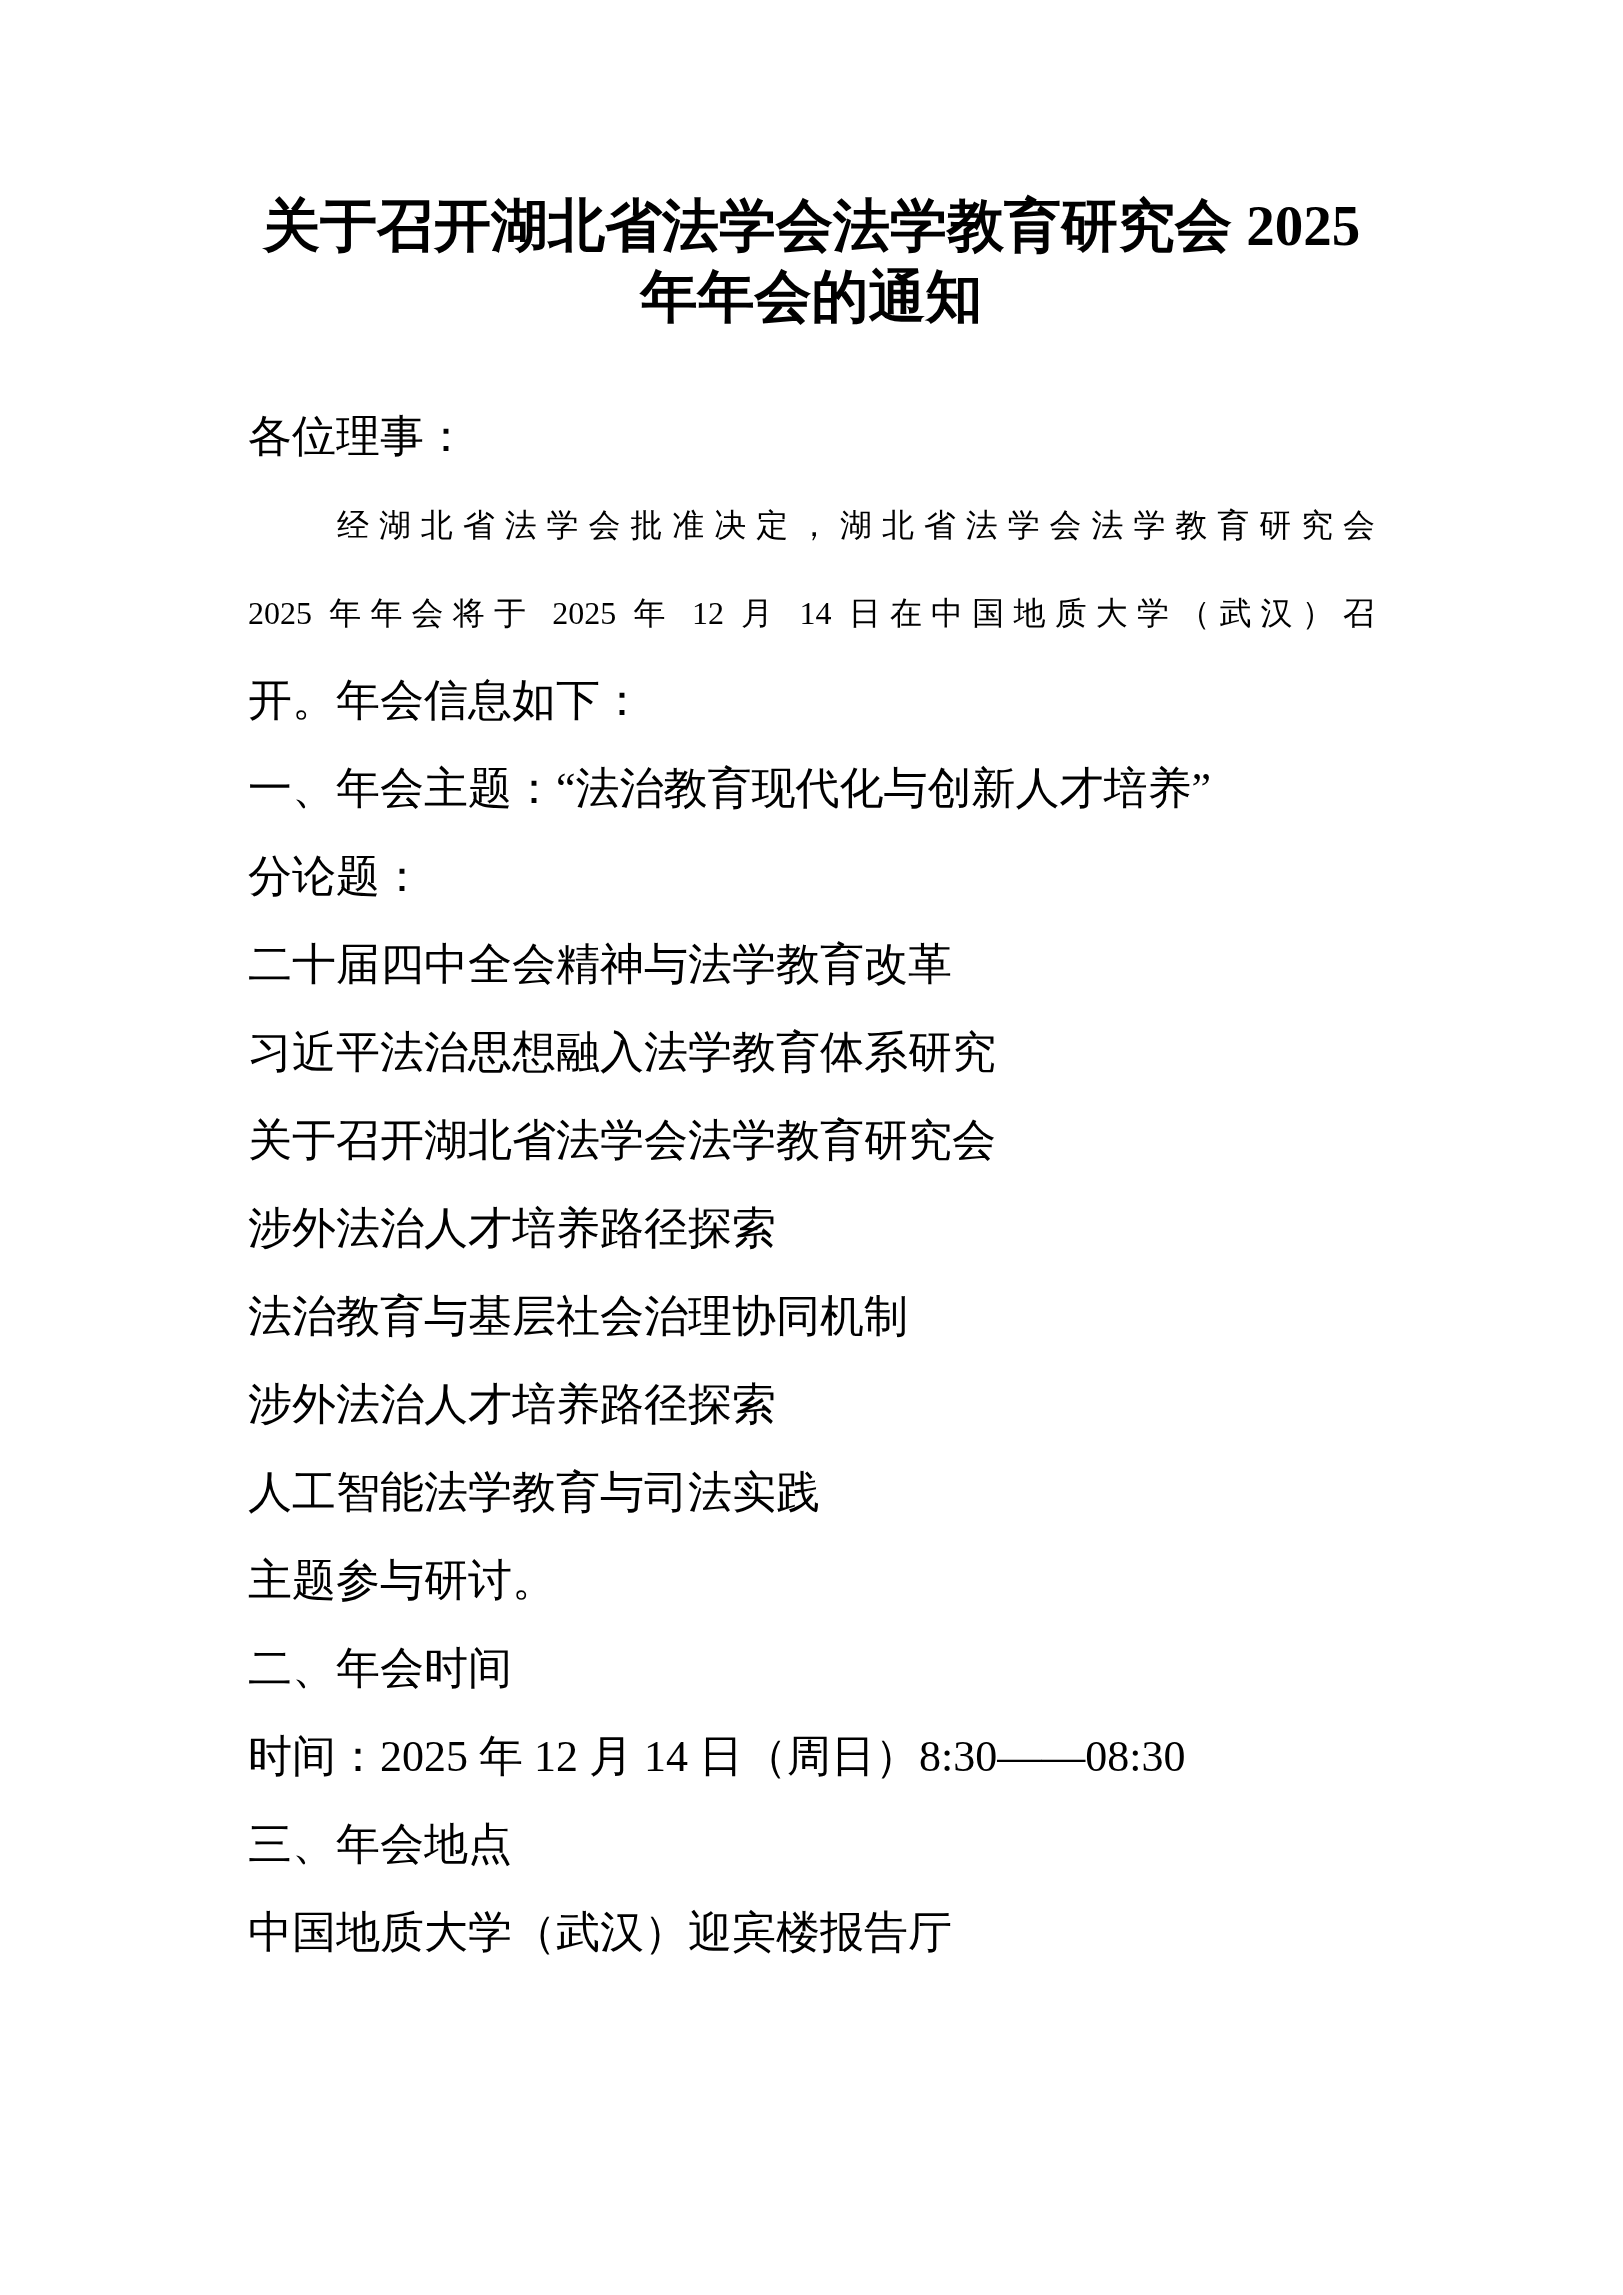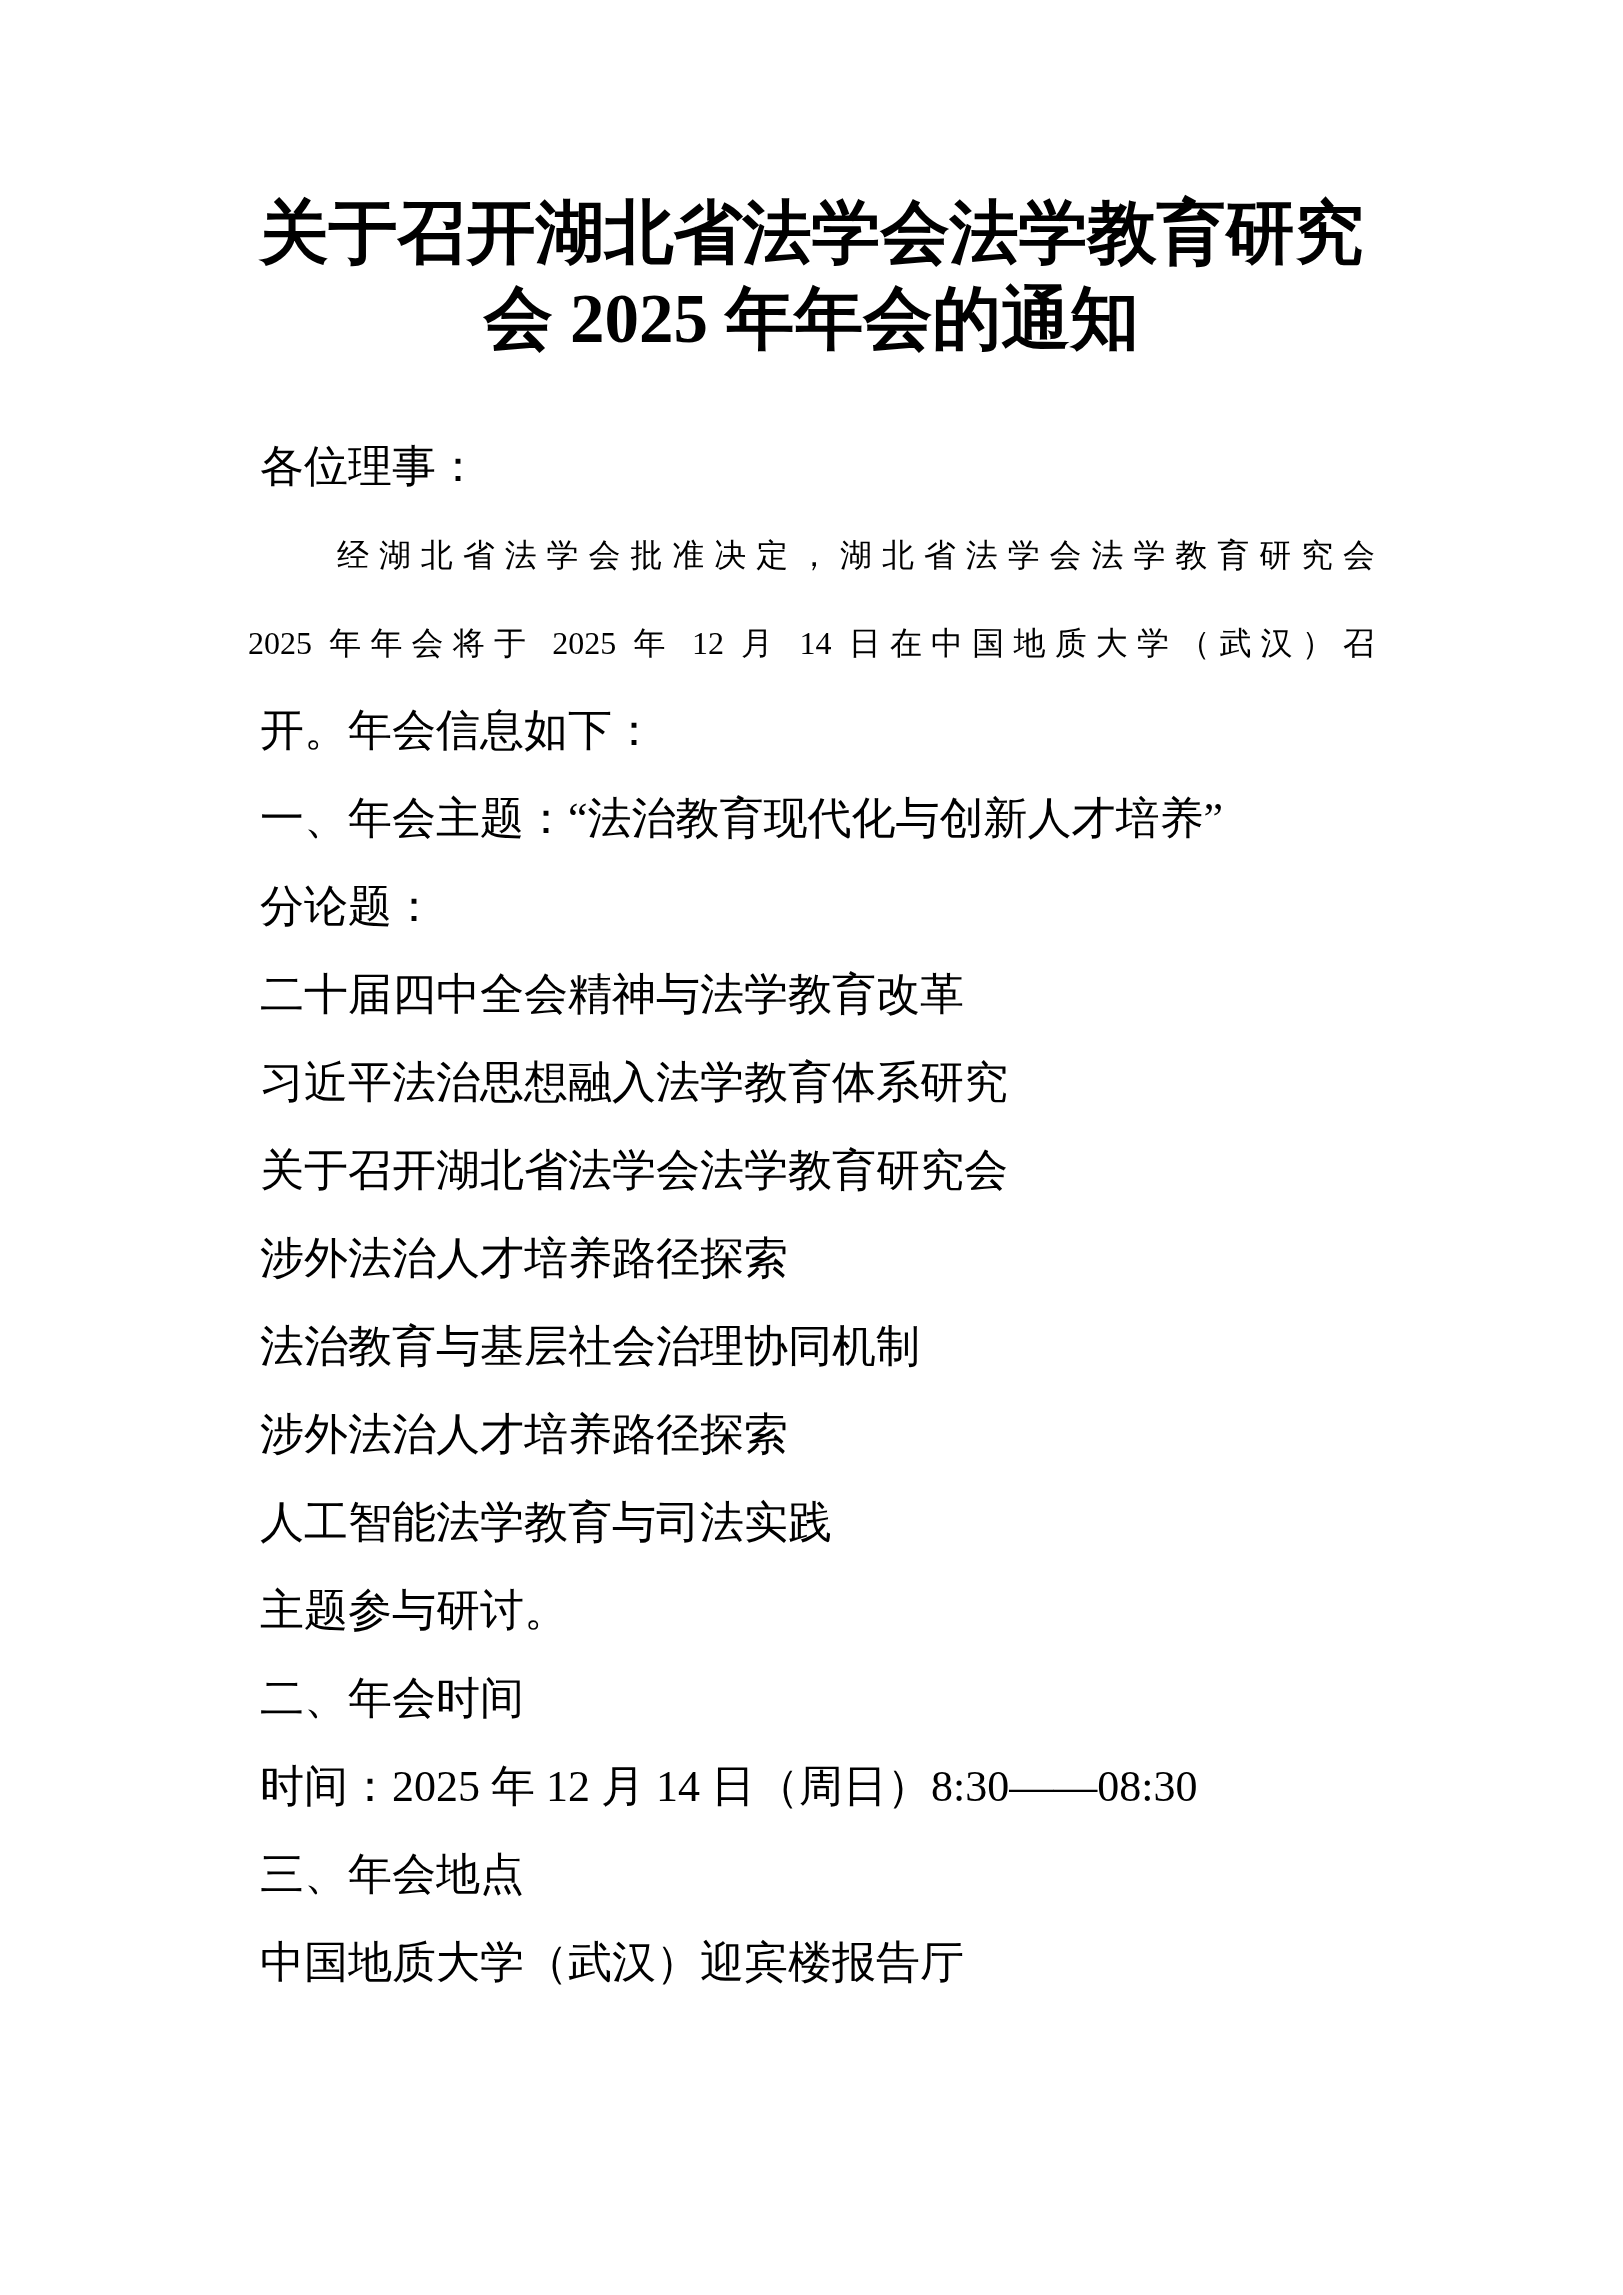--- a/index.html
+++ b/index.html
@@ -15,31 +15,30 @@
     font-family: "Liberation Serif", "DejaVu Serif", serif;
   }
   .page {
     box-sizing: border-box;
     width: 1623px;
     height: 2295px;
     padding: 190px 248px 0 248px;
     background: #ffffff;
   }
   .doc-title {
-    font-size: 69px;
+    font-size: 57px;
     font-weight: 700;
     line-height: 1.25;
     text-align: center;
     margin: 0 0 60px 0;
   }
   .line {
     font-size: 44px;
     line-height: 88px;
     white-space: nowrap;
-    margin-left: 12px;
   }
   .wrapline {
     font-size: 32px;
     line-height: 88px;
     text-align: justify;
     text-align-last: justify;
     text-justify: inter-character;
   }
   .indent {
     text-indent: 89px;

